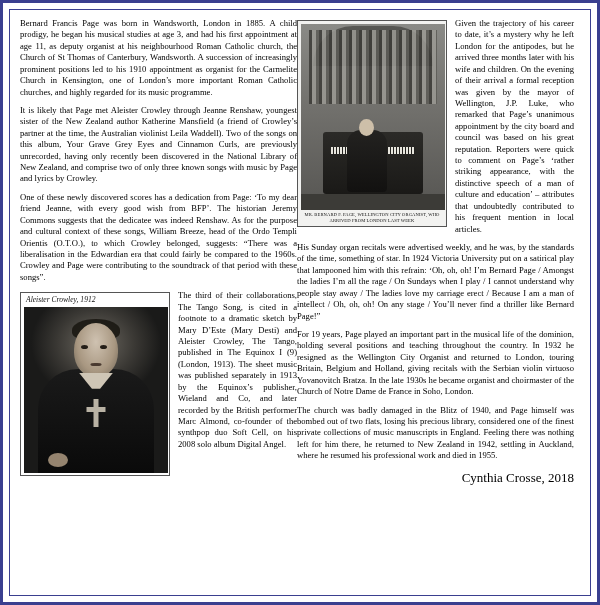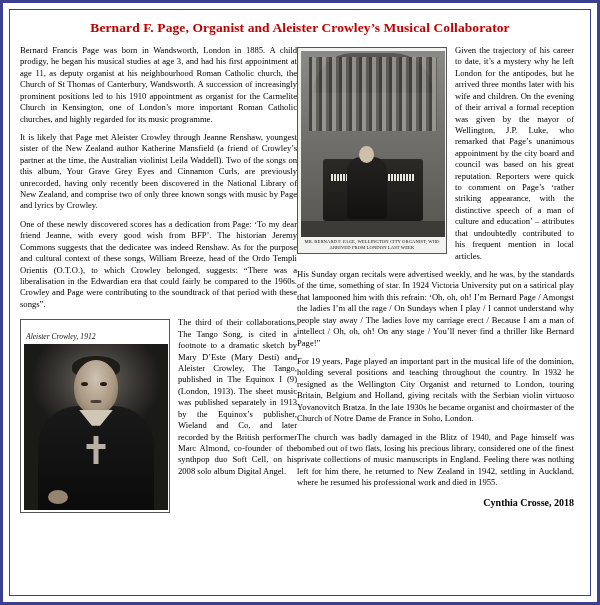--- a/index.html
+++ b/index.html
@@ -57,21 +57,21 @@
 
   
   .crowley-block {
     float: left;
     width: 150px;
     margin: 2px 8px 4px 0;
   }
   .crowley-frame {
     border: 1px solid #555;
     background: #ffffff;
-    padding: 13px 3px 2px 3px;
+    padding: 3px 3px 2px 3px;
     box-sizing: border-box;
     width: 150px;
   }
   .crowley-caption {
     font-size: 7.6px;
     font-style: italic;
     color: #111;
     margin: 0 0 2px 2px;
     line-height: 1.1;
   }
@@ -241,34 +241,33 @@
     font-size: 4.6px;
     line-height: 1.25;
     color: #111;
     text-align: center;
     margin-top: 2px;
     letter-spacing: .1px;
   }
 
   .signature {
     text-align: right;
-    font-weight: bold;
-    font-size: 10px;
+    font-weight: normal;
+    font-size: 13px;
     margin-top: 6px;
     color: #000;
   }
   .clear { clear: both; }
 </style>
 </head>
 <body>
 
 <div class="page">
   <div class="inner">
 
-    <div class="title">Bernard F. Page, Organist and Aleister Crowley’s Musical Collaborator</div>
 
     <div class="columns">
 
       <div class="col">
         <p>Bernard Francis Page was born in Wandsworth, London in 1885. A child prodigy, he began his musical studies at age 3, and had his first appointment at age 11, as deputy organist at his neighbourhood Roman Catholic church, the Church of St Thomas of Canterbury, Wandsworth. A succession of increasingly prominent positions led to his 1910 appointment as organist for the Carmelite Church in Kensington, one of London’s more important Roman Catholic churches, and highly regarded for its music programme.</p>
         <p>It is likely that Page met Aleister Crowley through Jeanne Renshaw, youngest sister of the New Zealand author Katherine Mansfield (a friend of Crowley’s partner at the time, the Australian violinist Leila Waddell). Two of the songs on this album, Your Grave Grey Eyes and Cinnamon Curls, are previously unrecorded, having only recently been discovered in the National Library of New Zealand, and comprise two of only three known songs with music by Page and lyrics by Crowley.</p>
         <p>One of these newly discovered scores has a dedication from Page: ‘To my dear friend Jeanne, with every good wish from BFP’. The historian Jeremy Commons suggests that the dedicatee was indeed Renshaw. As for the purpose and cultural context of these songs, William Breeze, head of the Ordo Templi Orientis (O.T.O.), to which Crowley belonged, suggests: “There was a liberalisation in the Edwardian era that could fairly be compared to the 1960s. Crowley and Page were contributing to the soundtrack of that period with these songs”.</p>
 
         <div class="crowley-block">
           <div class="crowley-frame">

